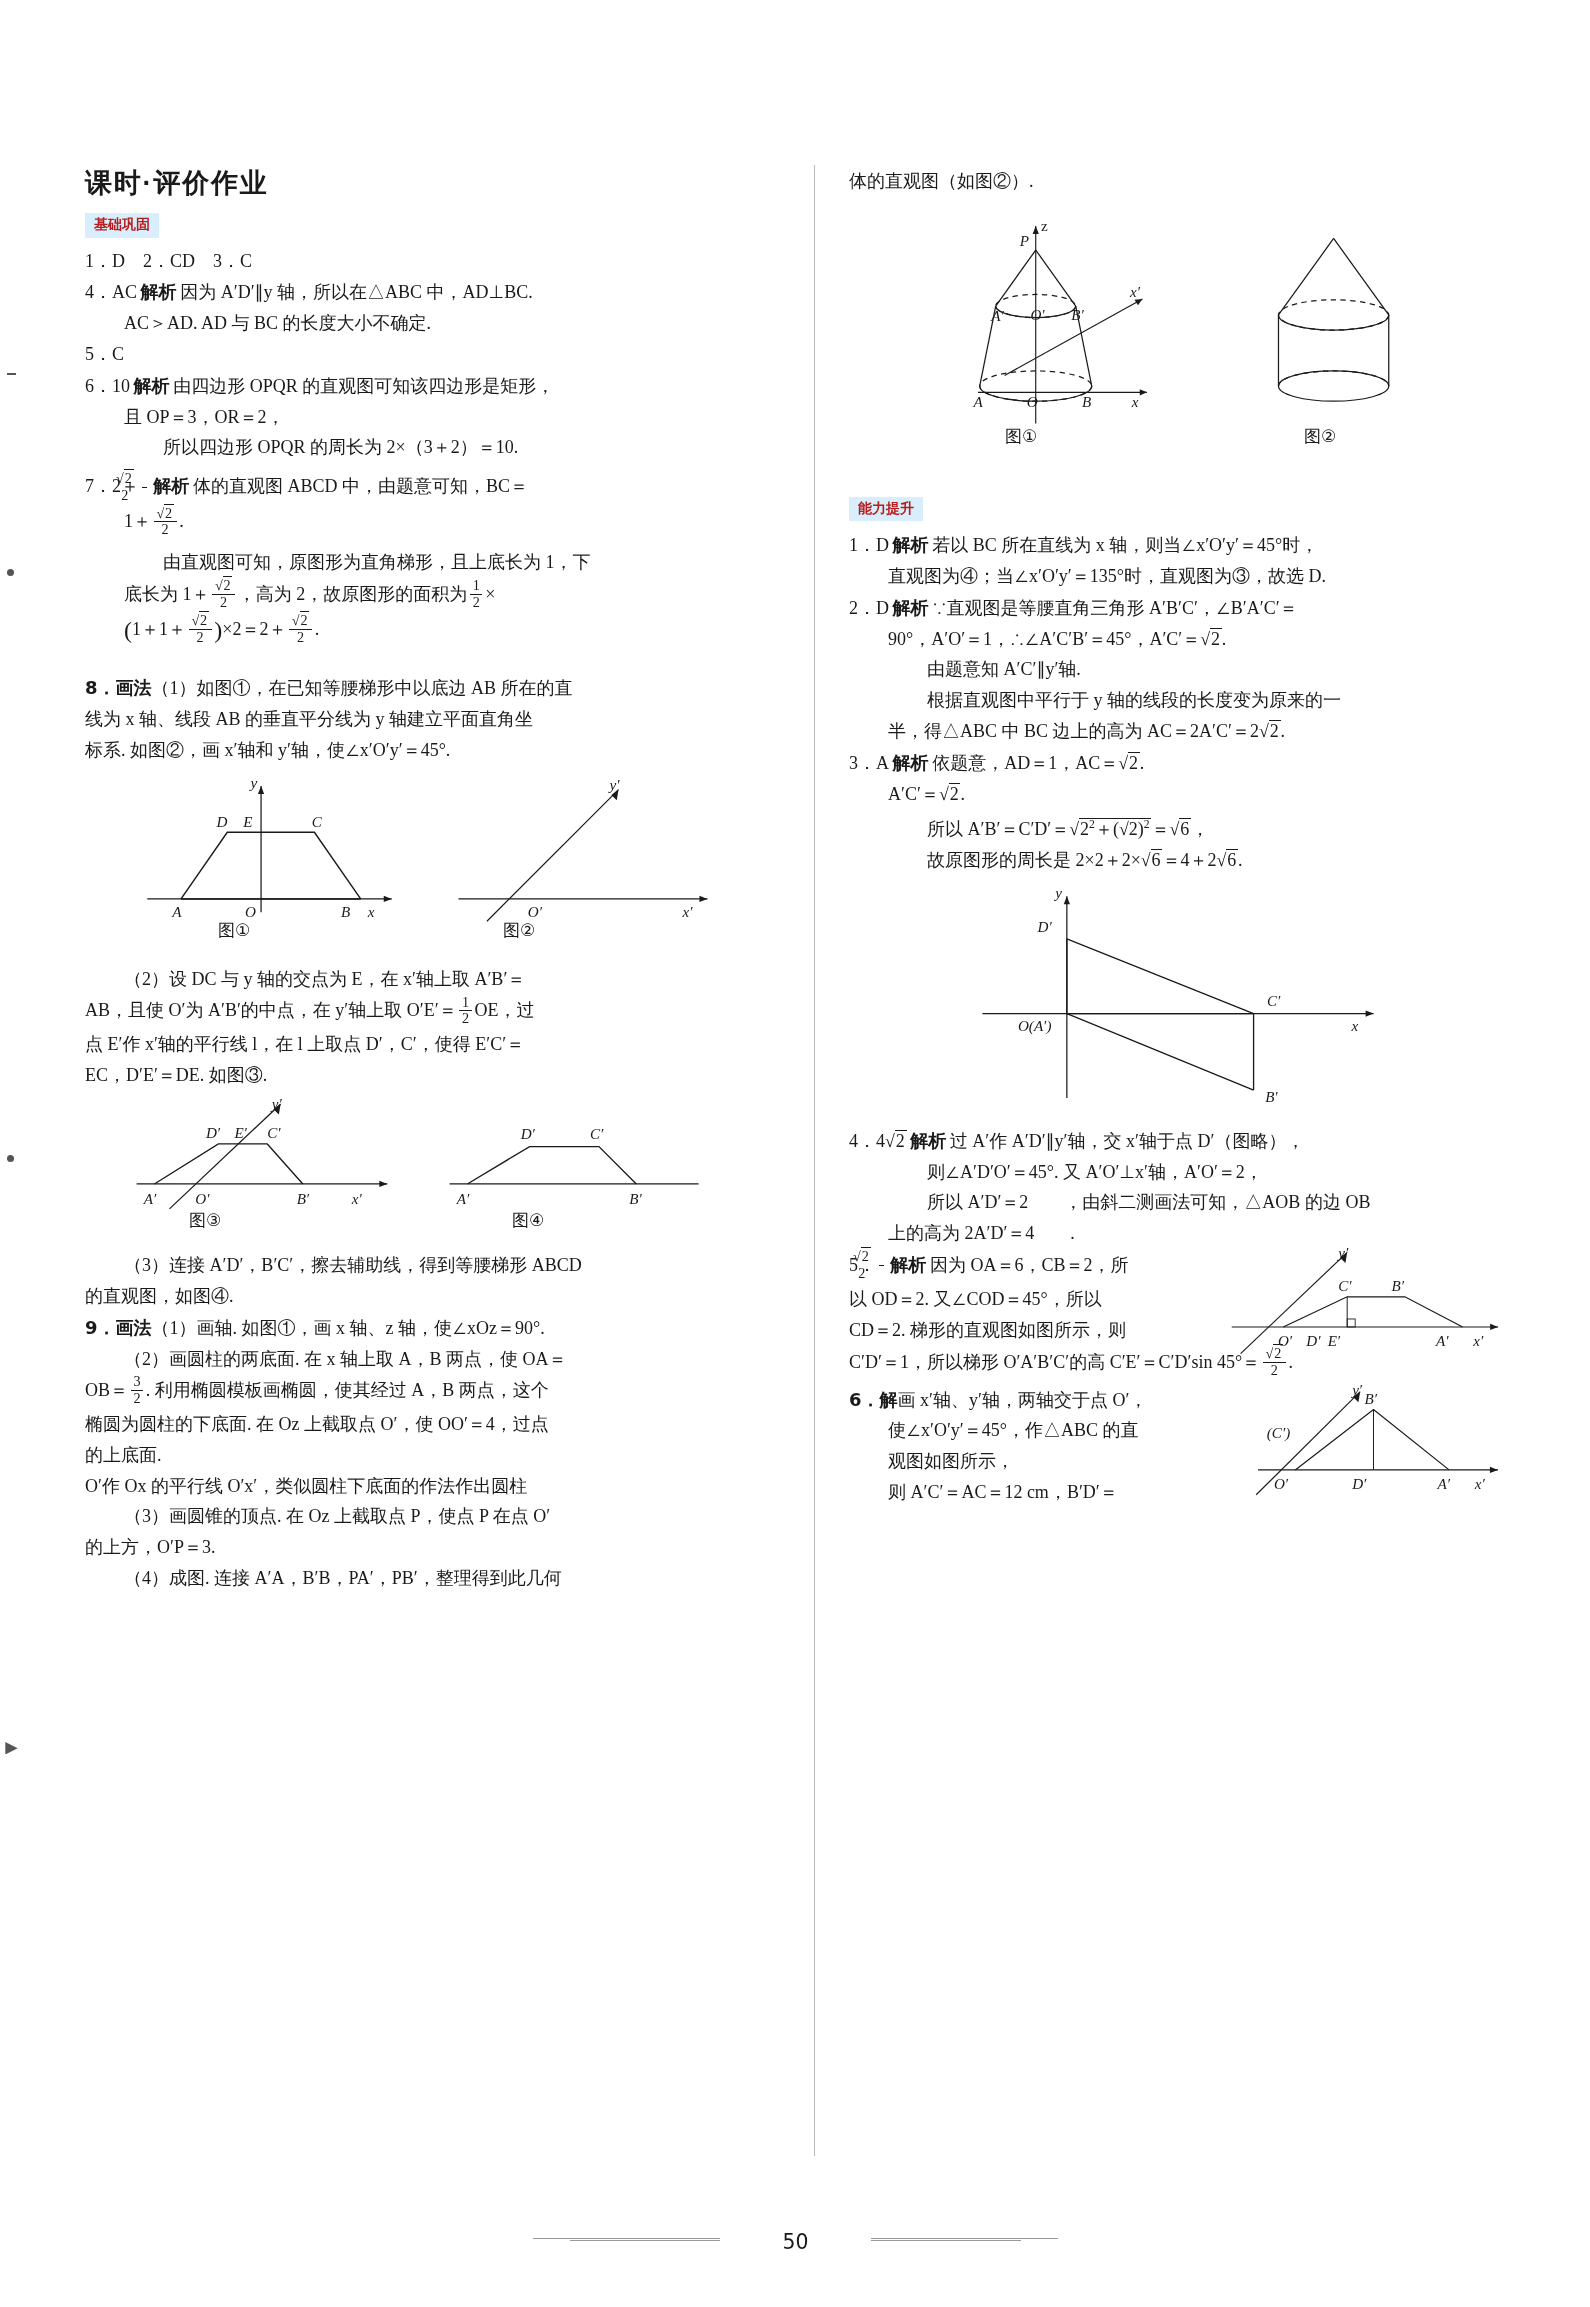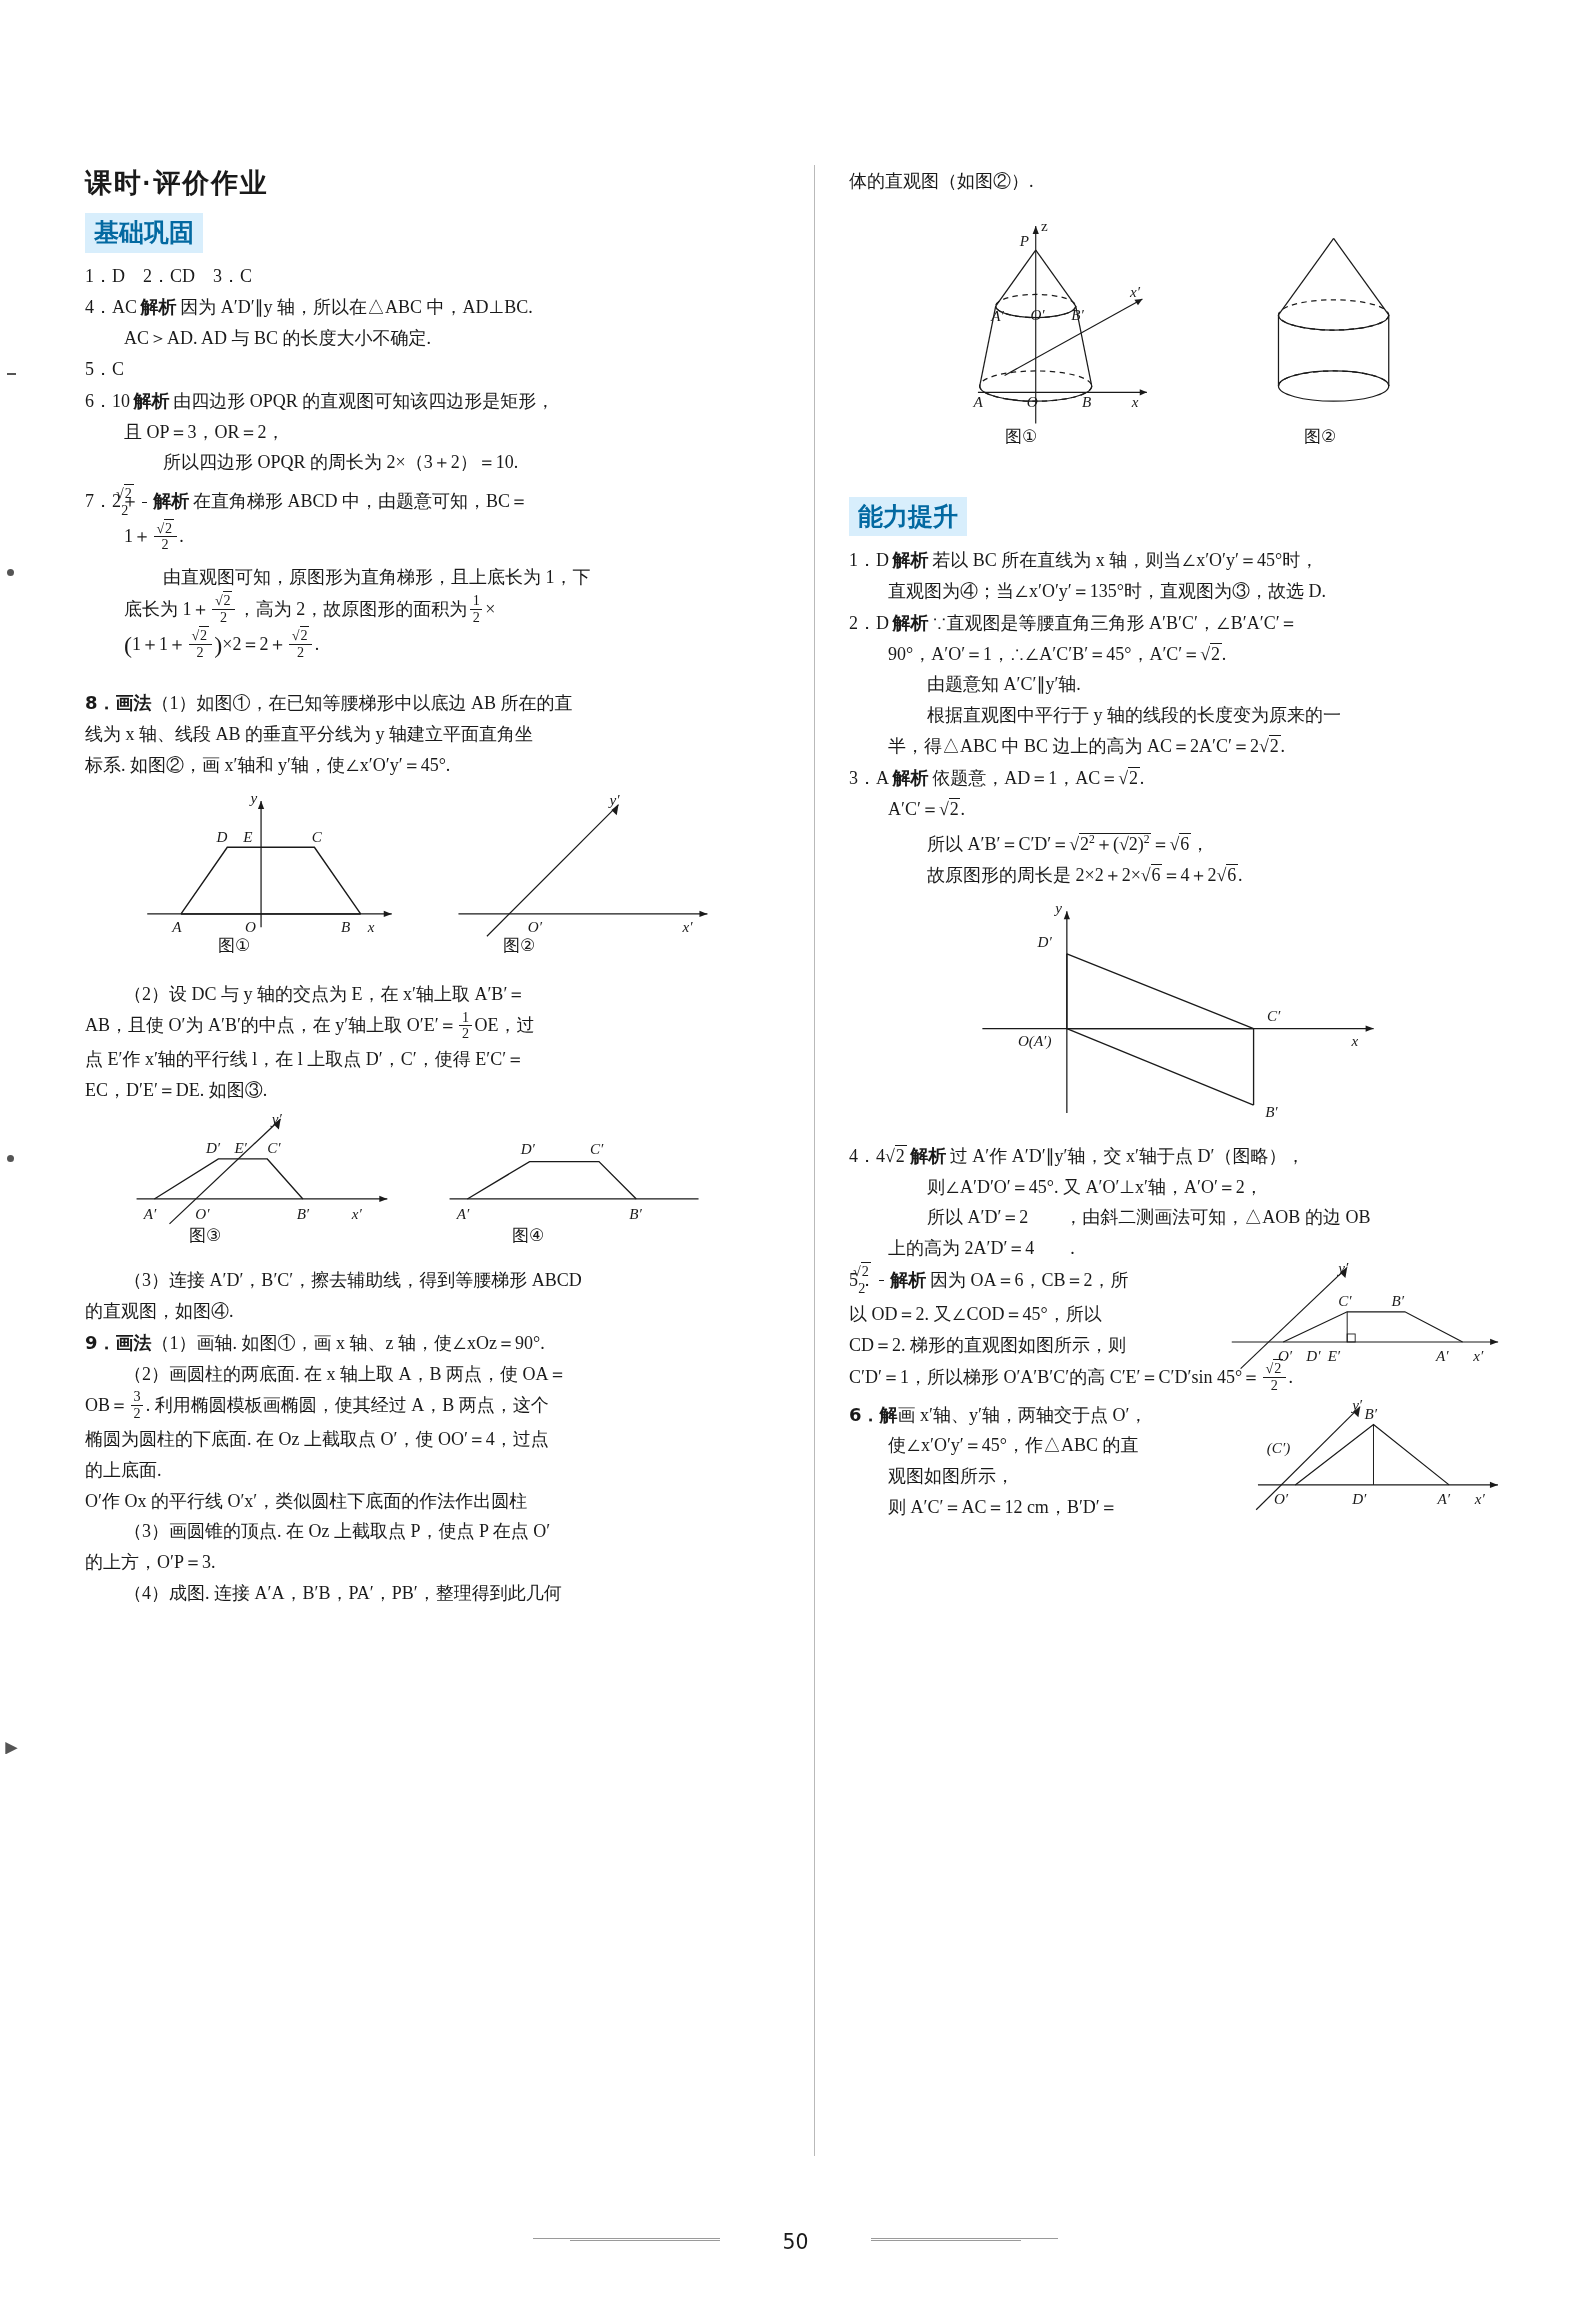--- a/index.html
+++ b/index.html
@@ -47,24 +47,24 @@
   .main-title {
     font-size: 27px;
     font-weight: bold;
     letter-spacing: 1.8px;
     font-family: Liberation Sans, sans-serif;
     margin-bottom: 12.4px;
   }
   .section-band {
     display: inline-block;
     background: #d8eefc;
-    color: #0369a1;
+    color: #b91c1c;
     font-family: Liberation Serif, serif;
     font-weight: bold;
-    font-size: 25px;
+    font-size: 14px;
     padding: 2.7px 9px 3.6px 9px;
     margin-bottom: 7.1px;
   }
   .line {
     font-size: 18px;
     line-height: 29px;
     margin: 1.8px 0;
   }
   .indent1 { text-indent: 0; padding-left: 39px; }
   .indent2 { padding-left: 78px; }
@@ -163,21 +163,21 @@
 
       <div class="line">5．C</div>
 
       <div class="line hang">
         <span>6．10</span><span class="jie">解析</span><span>由四边形 OPQR 的直观图可知该四边形是矩形，</span>
       </div>
       <div class="line indent1">且 OP＝3，OR＝2，</div>
       <div class="line indent2">所以四边形 OPQR 的周长为 2×（3＋2）＝10.</div>
 
       <div class="line hang" style="margin-top:9px">
-        <span>7．2＋</span><span class="frac"><span class="num sqrt">√<span class="rad">2</span></span><span class="den">2</span></span><span class="jie">解析</span><span>在直角梯形 ABCD 中，由题意可知，BC＝</span>
+        <span>7．2＋</span><span class="frac"><span class="num sqrt">√<span class="rad">2</span></span><span class="den">2</span></span><span class="jie">解析</span><span>体的直观图 ABCD 中，由题意可知，BC＝</span>
       </div>
       <div class="line indent1">
         1＋<span class="frac"><span class="num sqrt">√<span class="rad">2</span></span><span class="den">2</span></span>.
       </div>
       <div class="line indent2" style="margin-top:9px">由直观图可知，原图形为直角梯形，且上底长为 1，下</div>
       <div class="line indent1">
         <span>底长为 1＋</span><span class="frac"><span class="num sqrt">√<span class="rad">2</span></span><span class="den">2</span></span><span>，高为 2，故原图形的面积为</span><span class="frac"><span class="num">1</span><span class="den">2</span></span>×
       </div>
       <div class="line indent1">
         <span style="font-size:24px;vertical-align:-3.6px;">(</span>1＋1＋<span class="frac"><span class="num sqrt">√<span class="rad">2</span></span><span class="den">2</span></span><span style="font-size:24px;vertical-align:-3.6px;">)</span><span>×2＝2＋</span><span class="frac"><span class="num sqrt">√<span class="rad">2</span></span><span class="den">2</span></span>.

